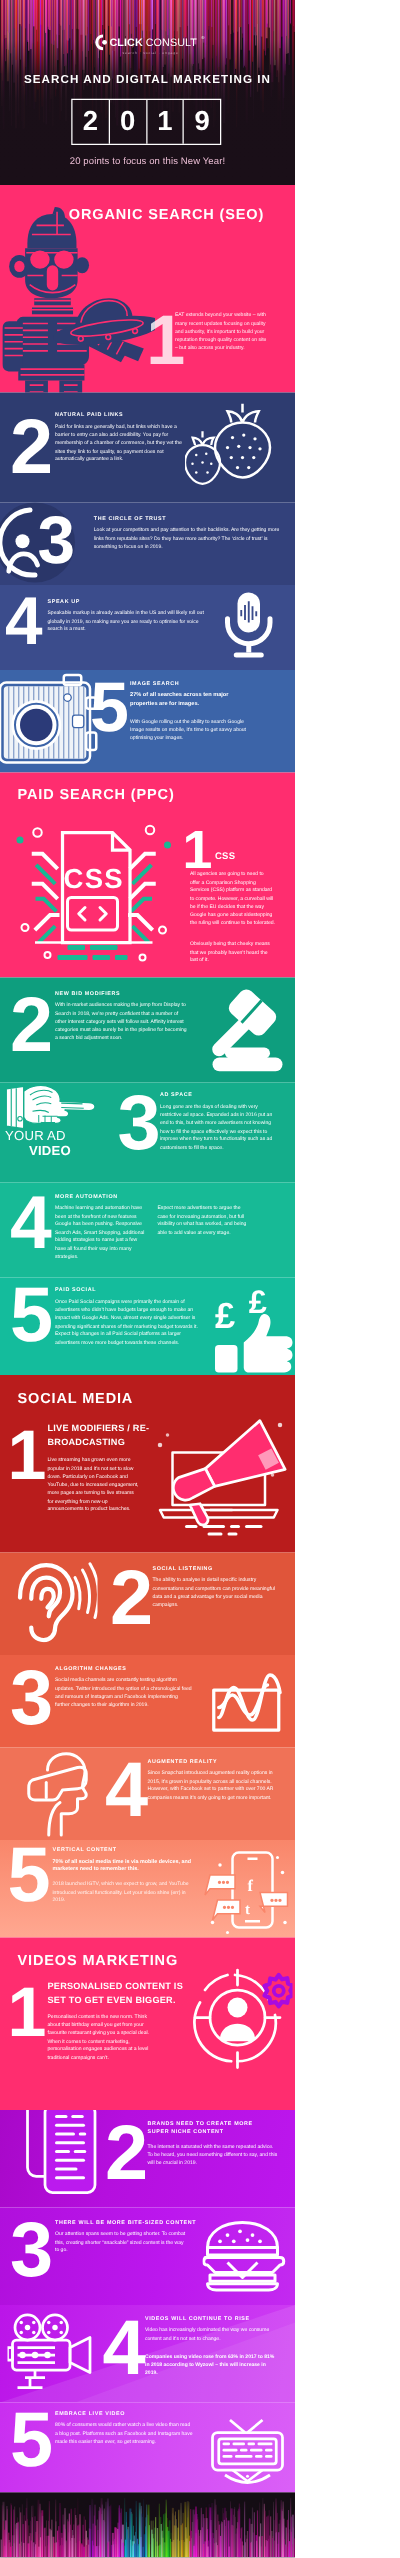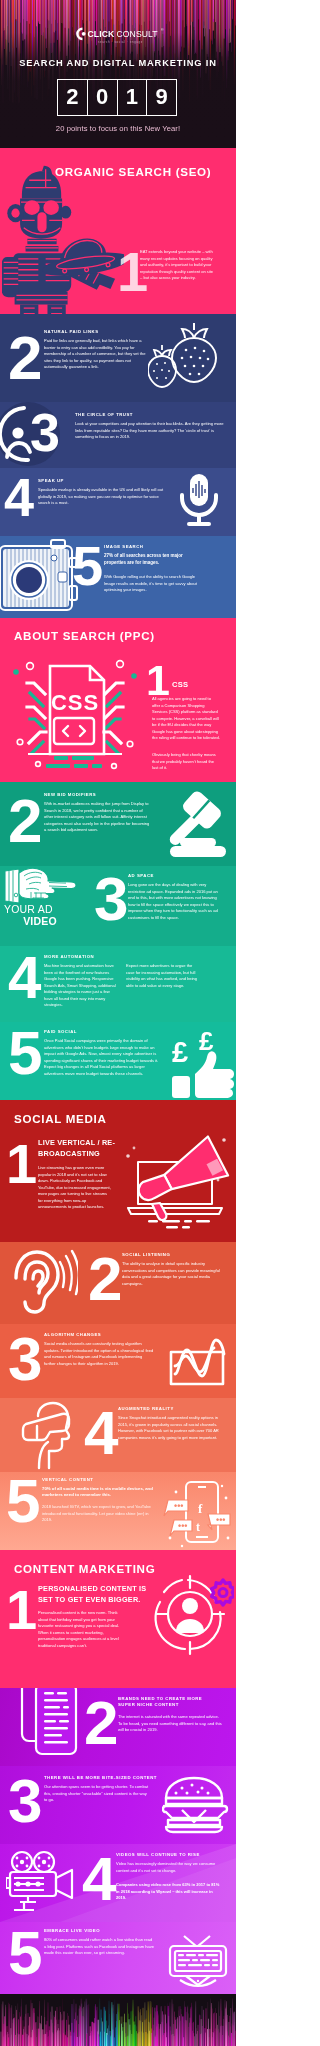--- a/index.html
+++ b/index.html
@@ -690,21 +690,21 @@
       <circle cx="58" cy="22" r="3" fill="#fff" stroke="#3C64A8" stroke-width="1"></circle>
       <rect x="62" y="36" width="9" height="10" rx="2" fill="#fff" stroke="#3C64A8" stroke-width="1"></rect>
     </svg>
     <div class="num" style="left:72px;top:2px;font-size:56px">5</div>
     <div class="kick" style="left:104px;top:8px">IMAGE SEARCH</div>
     <div class="body" style="left:104px;top:17px;width:102px;font-size:4.5px;font-weight:bold;line-height:1.46">27% of all searches across ten major properties are for images.</div>
     <div class="body" style="left:104px;top:38px;width:100px">With Google rolling out the ability to search Google Image results on mobile, it’s time to get savvy about optimising your images.</div>
   </div>
 
   <div class="band" id="s-ppc">
-    <div class="sectitle" style="left:14px;top:11px">ABOUT SEARCH (PPC)</div>
+    <div class="sectitle" style="left:14px;top:11px">PAID SEARCH (PPC)</div>
 
     <svg class="ic" style="left:8px;top:30px" width="134" height="134" viewBox="0 0 134 134">
 
       <g fill="none" stroke="#fff" stroke-width="3.2" stroke-linecap="square">
         <path d="M19 35h7l11 11"></path>
         <path d="M19 59h7l11 11"></path>
         <path d="M21 95l11-11h6"></path>
         <path d="M115 35h-7l-11 11"></path>
         <path d="M115 59h-7l-11 11"></path>
         <path d="M113 95l-11-11h-6"></path>
@@ -863,21 +863,21 @@
       </g>
       <g fill="#fff">
           <circle cx="102" cy="6" r="1.8" opacity=".8"></circle>
           <circle cx="6" cy="22" r="1.8" opacity=".8"></circle>
       <circle cx="96" cy="46" r="1.4" opacity=".7"></circle>
           <circle cx="12" cy="14" r="1.4" opacity=".7"></circle>
         </g>
     </svg>
 
     <div class="num" style="left:6px;top:36px;font-size:56px">1</div>
-    <div class="headline" style="left:38px;top:38px;width:112px;font-size:7.3px;line-height:1.5">LIVE VERTICAL / RE-BROADCASTING</div>
+    <div class="headline" style="left:38px;top:38px;width:112px;font-size:7.3px;line-height:1.5">LIVE MODIFIERS / RE-BROADCASTING</div>
     <div class="body" style="left:38px;top:65px;width:74px">Live streaming has grown even more popular in 2018 and it’s not set to slow down. Particularly on Facebook and YouTube, due to increased engagement, more pages are turning to live streams for everything from new-up announcements to product launches.</div>
   </div>
 
   <div class="band" id="m2">
     <svg class="ic" style="left:8px;top:6px" width="70" height="66" viewBox="0 0 70 66">
       <g fill="none" stroke="#fff" stroke-width="3.4" stroke-linecap="round" stroke-linejoin="round">
         <path d="M8 30C8 14 17 4 29 4s21 10 21 23c0 9-5 14-9 18-3 3-5 6-5 10 0 5-4 9-9 9-6 0-10-4-10-10"></path>
         <path d="M17 31c0-10 4-17 12-17 7 0 11 5 11 12 0 6-3 9-6 12-2 2-3 4-3 7"></path>
         <path d="M25 31c0-5 2-8 5-8 3 0 5 2 5 6 0 4-3 6-5 9"></path>
       </g>
@@ -951,21 +951,21 @@
           <circle cx="62" cy="10" r="1.2"></circle>
       </g>
     </svg>
     <div class="num" style="left:6px;top:-2px;font-size:62px">5</div>
     <div class="kick" style="left:42px;top:5px">VERTICAL CONTENT</div>
     <div class="body" style="left:42px;top:14px;width:114px;font-size:4.3px;font-weight:bold;line-height:1.5">70% of all social media time is via mobile devices, and marketers need to remember this.</div>
     <div class="body" style="left:42px;top:32px;width:114px;opacity:.9">2018 launched IGTV, which we expect to grow, and YouTube introduced vertical functionality. Let your video shine (err) in 2019.</div>
   </div>
 
   <div class="band" id="s-content">
-    <div class="sectitle" style="left:14px;top:12px">CONTENT MARKETING</div>
+    <div class="sectitle" style="left:14px;top:12px">VIDEOS MARKETING</div>
 
     <svg class="ic" style="left:152px;top:24px" width="82" height="84" viewBox="0 0 82 84">
       <g fill="none" stroke="#fff" stroke-width="2.2" stroke-linecap="round">
         <path d="M36 6a31 31 0 0 1 28 22M68 38a31 31 0 0 1-30 37M33 75A31 31 0 0 1 8 28M12 18A31 31 0 0 1 30 6"></path>
         <path d="M38 2v12M38 68v12M4 40h12M60 40h12"></path>
         <circle cx="38" cy="40" r="22"></circle>
       </g>
       <g fill="#fff">
         <circle cx="38" cy="32" r="8"></circle>
         <path d="M24 56c1-7 7-11 14-11s13 4 14 11c0 2-1 3-3 3H27c-2 0-3-1-3-3z"></path>

